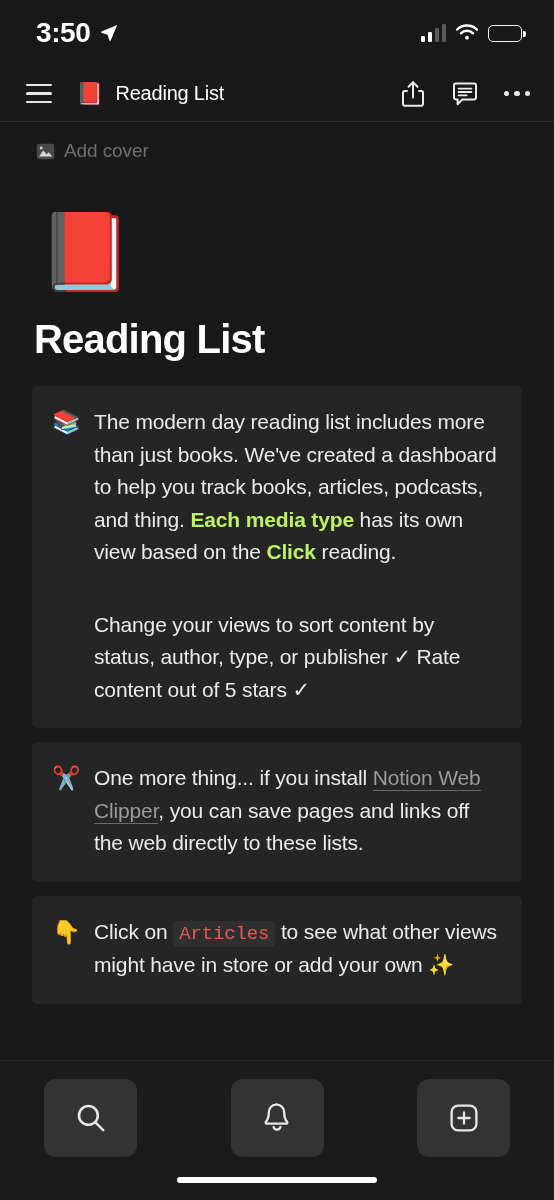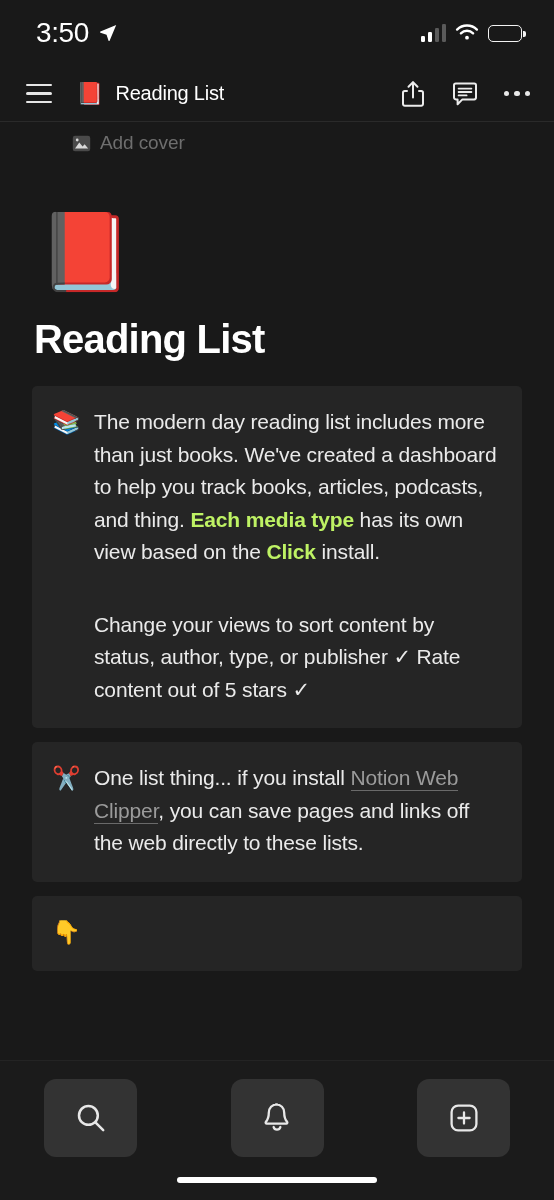--- a/index.html
+++ b/index.html
@@ -31,21 +31,21 @@
     padding: 0 32px 0 36px;
     color: #ffffff;
   }
   .status-left {
     display: flex;
     align-items: center;
     gap: 9px;
   }
   .status-time {
     font-size: 28px;
-    font-weight: 400;
+    font-weight: 700;
     letter-spacing: -0.4px;
     color: #ffffff;
     line-height: 1;
   }
   .loc-arrow { display: block; }
   .status-right {
     display: flex;
     align-items: center;
     gap: 9px;
   }
@@ -163,25 +163,24 @@
   
   .page-scroll {
     flex: 1 1 auto;
     position: relative;
     overflow: hidden;
     padding: 0 0 0 0;
   }
 
   .page-meta-row {
     display: flex;
-    align-items: flex-start;
+    align-items: flex-end;
     gap: 16px;
     padding: 10px 0 0 36px;
     height: 40px;
-    margin-left: 36px;
   }
   .meta-item {
     display: flex;
     align-items: center;
     gap: 9px;
     cursor: pointer;
   }
   .meta-label {
     color: #6e6e6e;
     font-size: 19px;
@@ -362,32 +361,35 @@
     <div class="page-body">
 
       <div class="page-icon">📕</div>
 
       <h1 class="page-title">Reading List</h1>
 
       <div id="callouts-container">
           <div class="callout">
             <span class="callout-emoji">📚</span>
             <div class="callout-text">
-              <p><span>The modern day reading list includes more than just books. We've created a dashboard to help you track books, articles, podcasts, and thing. </span><b>Each media type</b><span> has its own view based on the </span><b>Click</b><span> install.</span></p>
+              <p><span>The modern day reading list includes more than just books. We've created a dashboard to help you track books, articles, podcasts, and thing. </span><b>Each media type</b><span> has its own view based on the </span><b>Click</b><span> reading.</span></p>
               <p><span>Change your views to sort content by status, author, type, or publisher ✓ Rate content out of 5 stars ✓</span></p>
             </div>
           </div>
           <div class="callout">
             <span class="callout-emoji">✂️</span>
             <div class="callout-text">
-              <p><span>One list thing... if you install </span><a class="lnk" href="#">Notion Web Clipper</a><span>, you can save pages and links off the web directly to these lists.</span></p>
+              <p><span>One more thing... if you install </span><a class="lnk" href="#">Notion Web Clipper</a><span>, you can save pages and links off the web directly to these lists.</span></p>
             </div>
           </div>
           <div class="callout">
             <span class="callout-emoji">👇</span>
+            <div class="callout-text">
+              <p><span>Click on </span><code class="inline">Articles</code><span> to see what other views might have in store or add your own ✨</span></p>
+            </div>
           </div>
         </div>
 
     </div>
   </div>
 
   <div class="bottom-bar">
 
     <div class="tab-btn">
       <svg width="36" height="36" viewBox="0 0 36 36">

